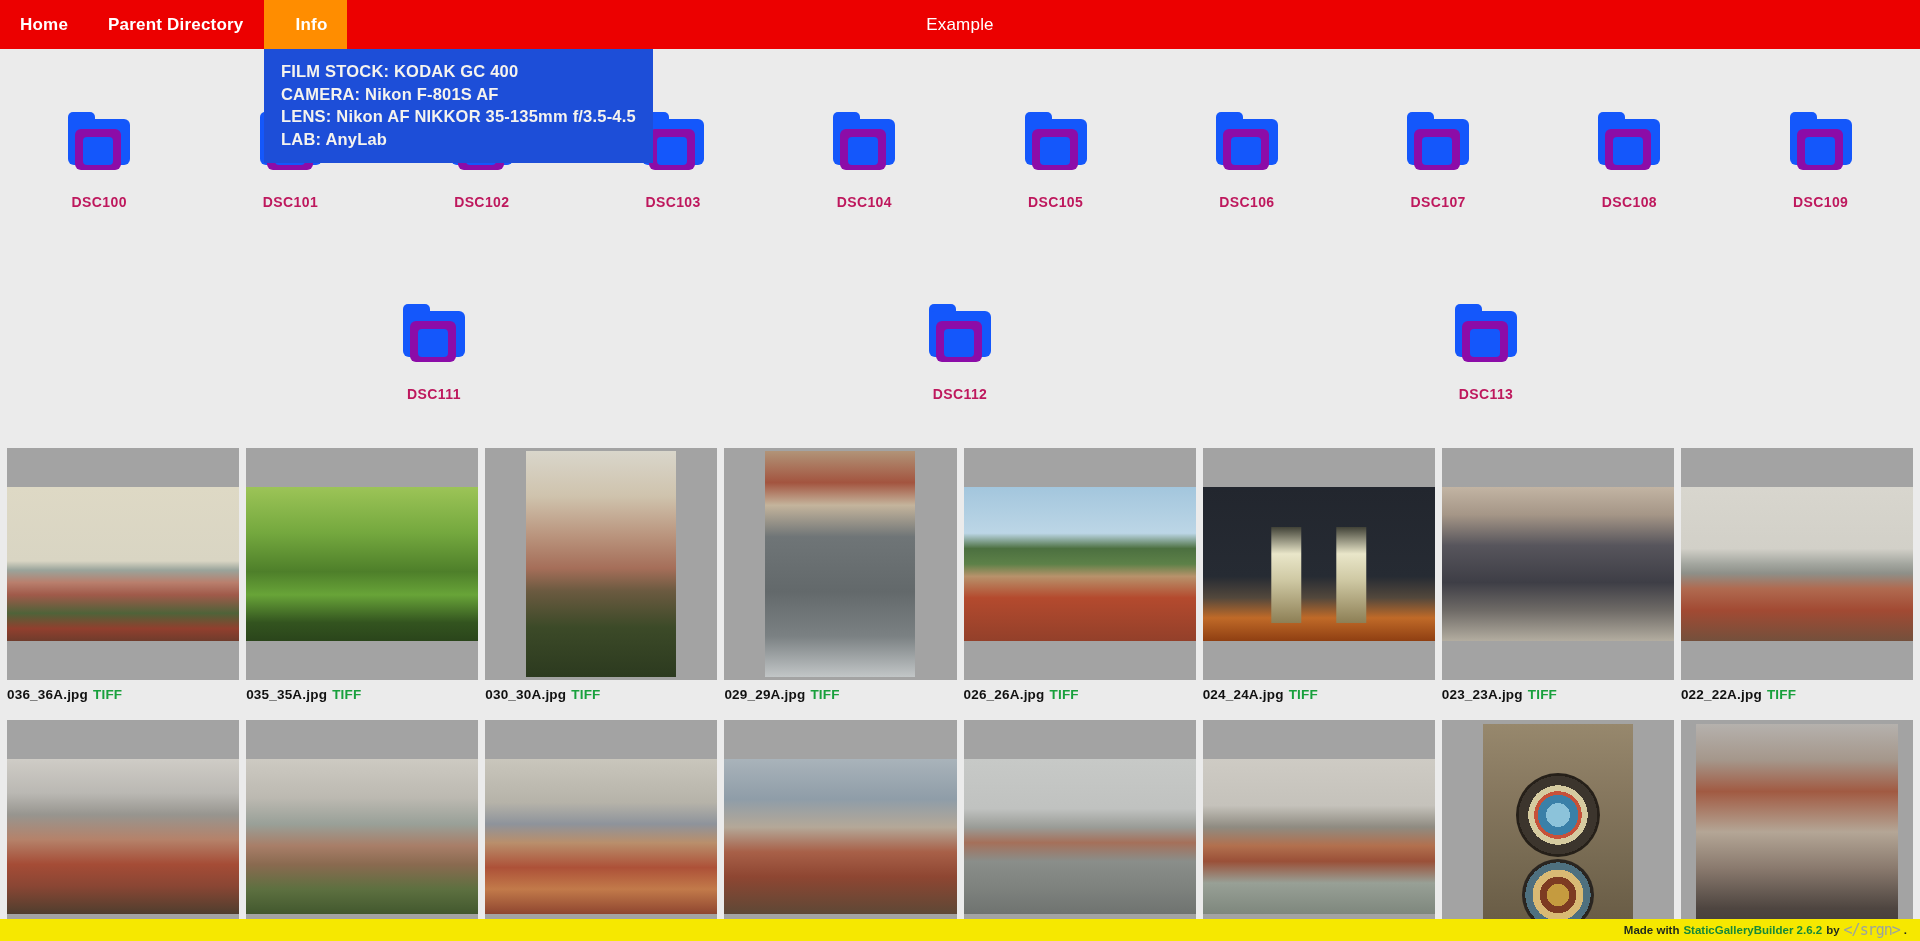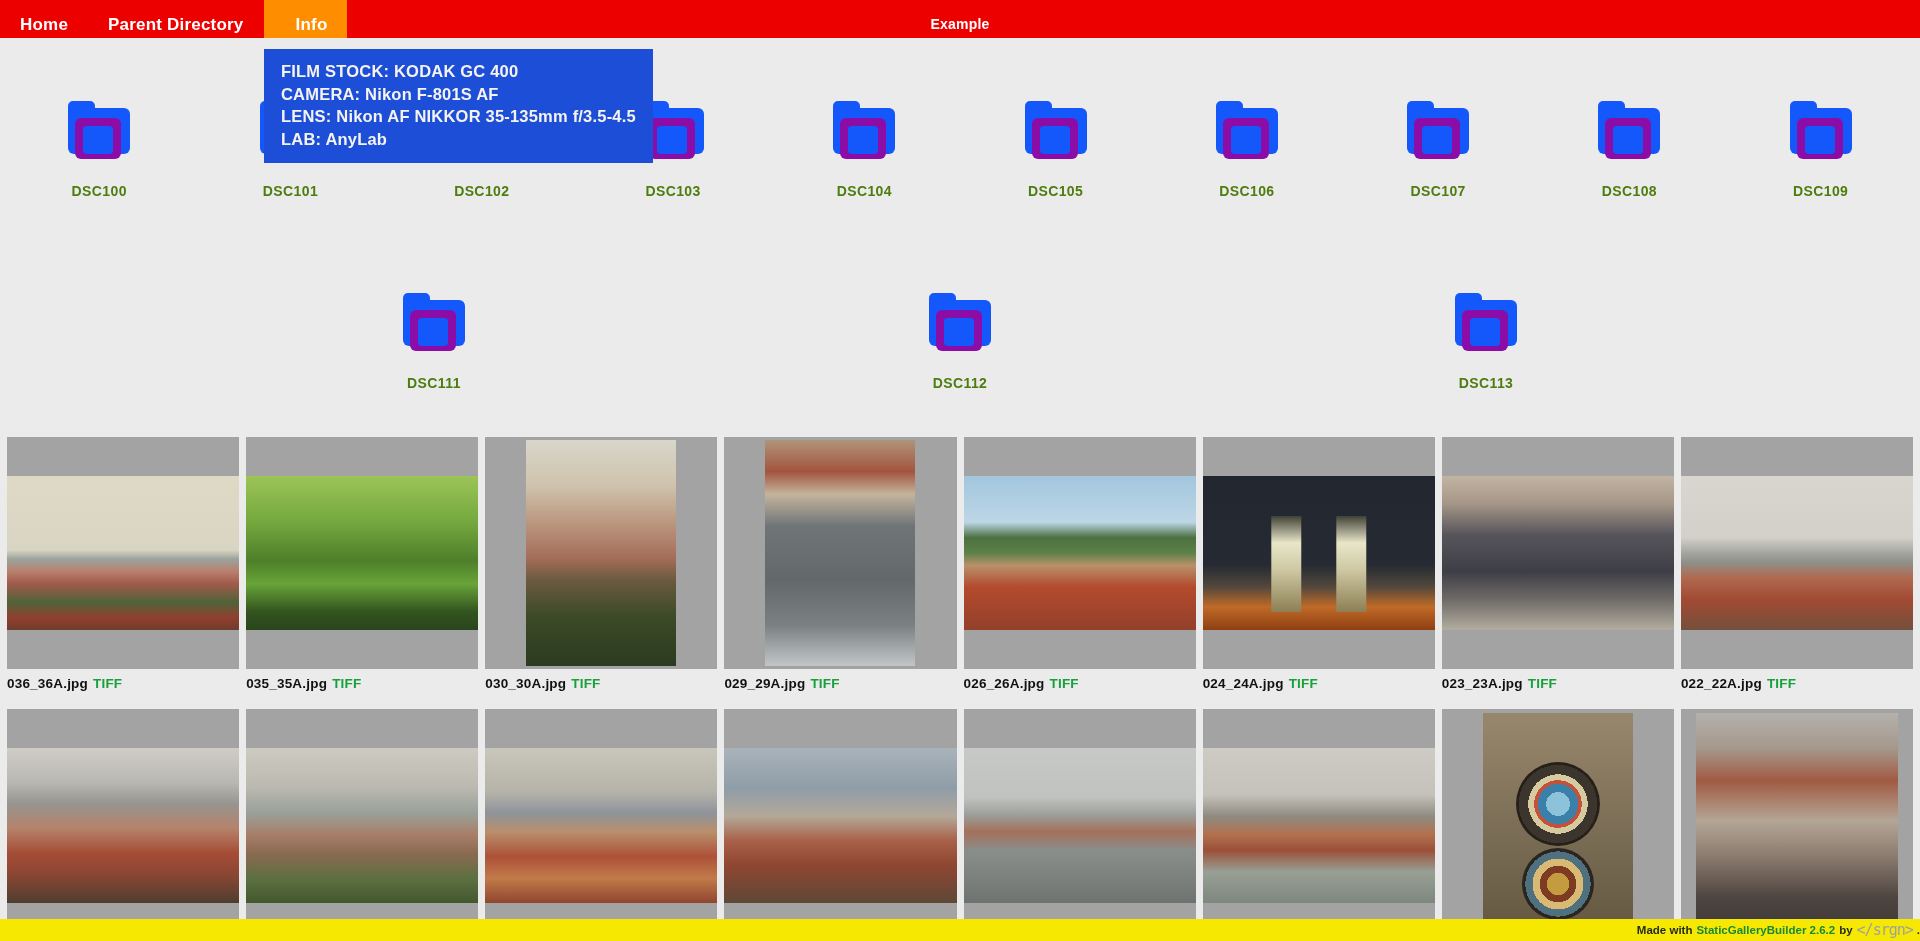--- a/index.html
+++ b/index.html
@@ -5,21 +5,21 @@
   * { box-sizing: border-box; margin: 0; padding: 0; }
   html, body { width: 1920px; height: 941px; overflow: hidden; }
   body {
     background: var(--page-bg, #ebebeb);
     font-family: "Liberation Sans", "DejaVu Sans", sans-serif;
     position: relative;
   }
 
   
   nav {
-    height: 38px;
+    height: 49px;
     background: var(--nav-bg, #ec0000);
     display: flex;
     align-items: stretch;
     position: relative;
     z-index: 5;
   }
   nav .links { display: flex; align-items: stretch; }
   nav a.navlink {
     color: #ffffff;
     font-size: 17px;
@@ -29,22 +29,22 @@
     text-decoration: none;
     letter-spacing: .2px;
     cursor: pointer;
   }
   nav a.navlink.active { background: var(--nav-active, #ff8d00); padding-left: 32px; }
   nav .title {
     position: absolute;
     left: 50%; top: 0;
     transform: translateX(-50%);
     color: #ffffff;
-    font-size: 14px;
-    font-weight: 700;
+    font-size: 17px;
+    font-weight: 400;
     line-height: 49px;
     letter-spacing: .2px;
   }
 
   
   .tooltip {
     position: absolute;
     top: 49px;
     left: 280px;
     background: #1d4ed8;
@@ -72,21 +72,21 @@
     flex-direction: column;
     align-items: center;
     cursor: pointer;
     text-decoration: none;
   }
   .folder svg { width: 66px; height: 63px; display: block; }
   .folder .flabel {
     margin-top: 21px;
     font-size: 14px;
     font-weight: 700;
-    color: #4d7c0f;
+    color: #be185d;
     letter-spacing: .4px;
   }
 
   
   .gallery {
     display: grid;
     grid-template-columns: repeat(8, 1fr);
     column-gap: 7px;
     padding: 0 7px;
   }
@@ -155,20 +155,21 @@
   
   footer {
     position: fixed;
     left: 0; right: 0; bottom: 0;
     height: 22px;
     background: var(--footer-bg, #f6e800);
     display: flex;
     justify-content: flex-end;
     align-items: center;
     gap: 4px;
+    padding-right: 13px;
     font-size: 11.5px;
     font-weight: 700;
     color: #1e2a1e;
     z-index: 20;
   }
   footer a { text-decoration: none; cursor: pointer; }
   footer a.builder { color: var(--footer-green, #168a38); font-weight: 700; }
   footer a.author {
     color: #9aa3a0;
     font-weight: 400;

